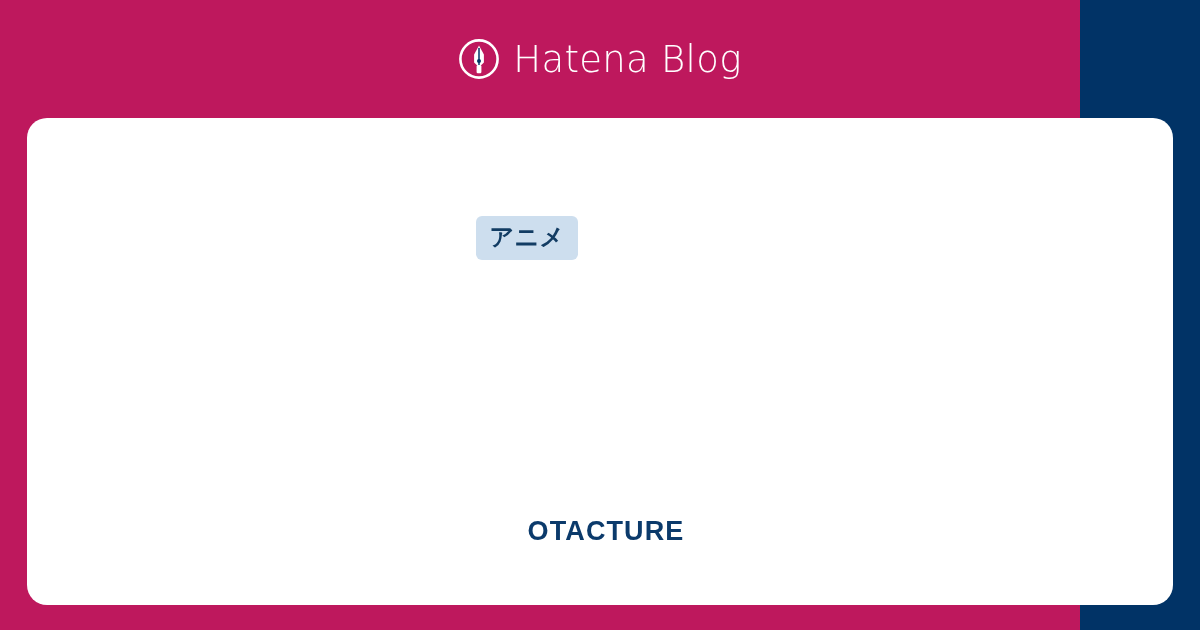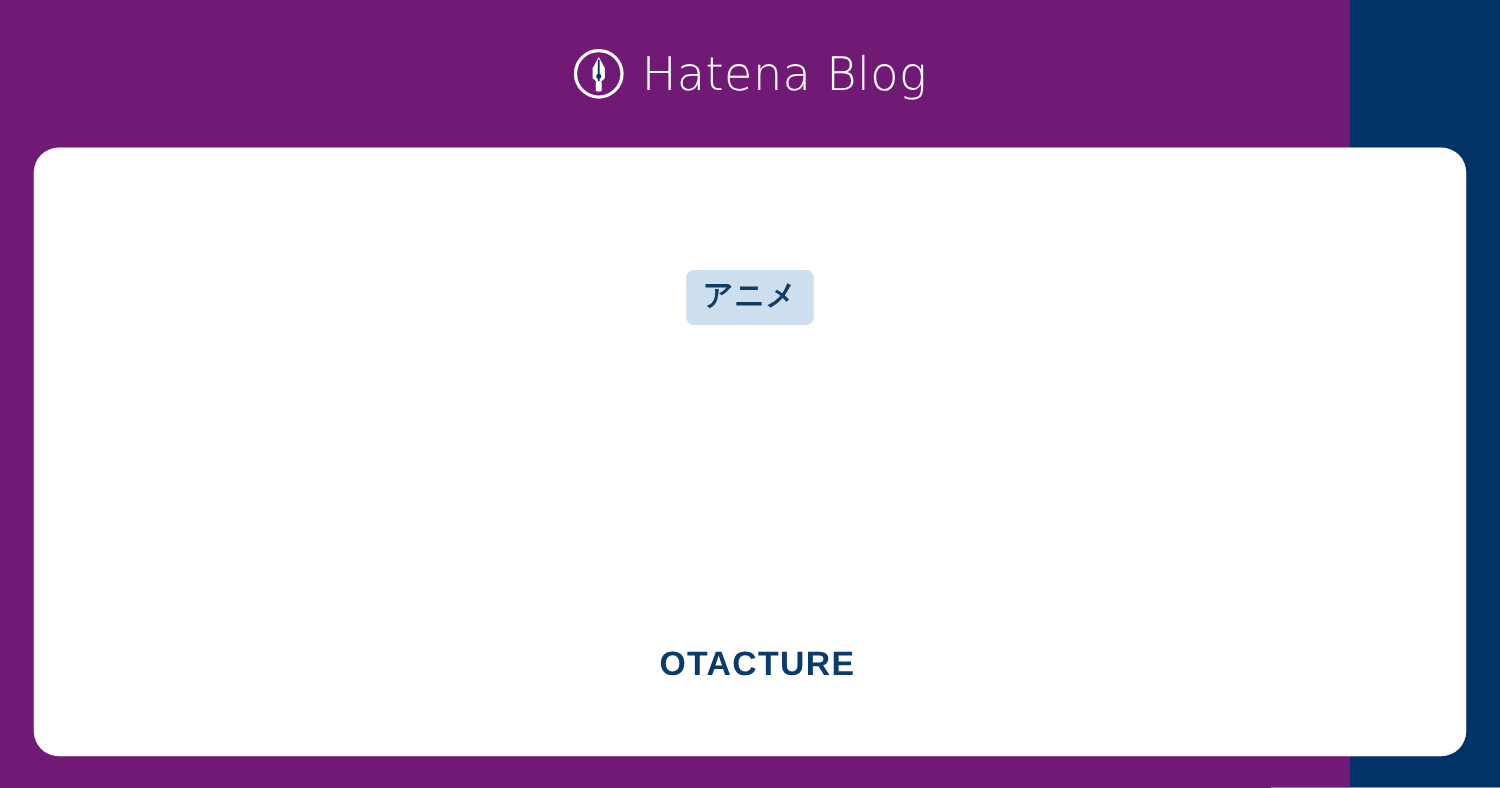--- a/index.html
+++ b/index.html
@@ -13,21 +13,21 @@
     overflow: hidden;
     background: #013366;
     font-family: "Liberation Sans", "DejaVu Sans", sans-serif;
     -webkit-font-smoothing: antialiased;
   }
 
   .ogp-root {
     position: relative;
     width: 1080px;
     height: 630px;
-    background: #701a75;
+    background: #be185d;
     box-sizing: border-box;
   }
 
   
   .brand-bar {
     position: absolute;
     top: 0;
     left: 0;
     width: 1200px;
     height: 118px;
@@ -57,21 +57,20 @@
     position: absolute;
     left: 27px;
     top: 118px;
     width: 1146px;
     height: 487px;
     background: #ffffff;
     border-radius: 20px;
     box-sizing: border-box;
     display: flex;
     flex-direction: column;
-    align-items: center;
     justify-content: flex-start;
     overflow: hidden;
   }
 
   
   .tag-list {
     margin-top: 98px;
     display: flex;
     flex-direction: row;
     align-items: center;

